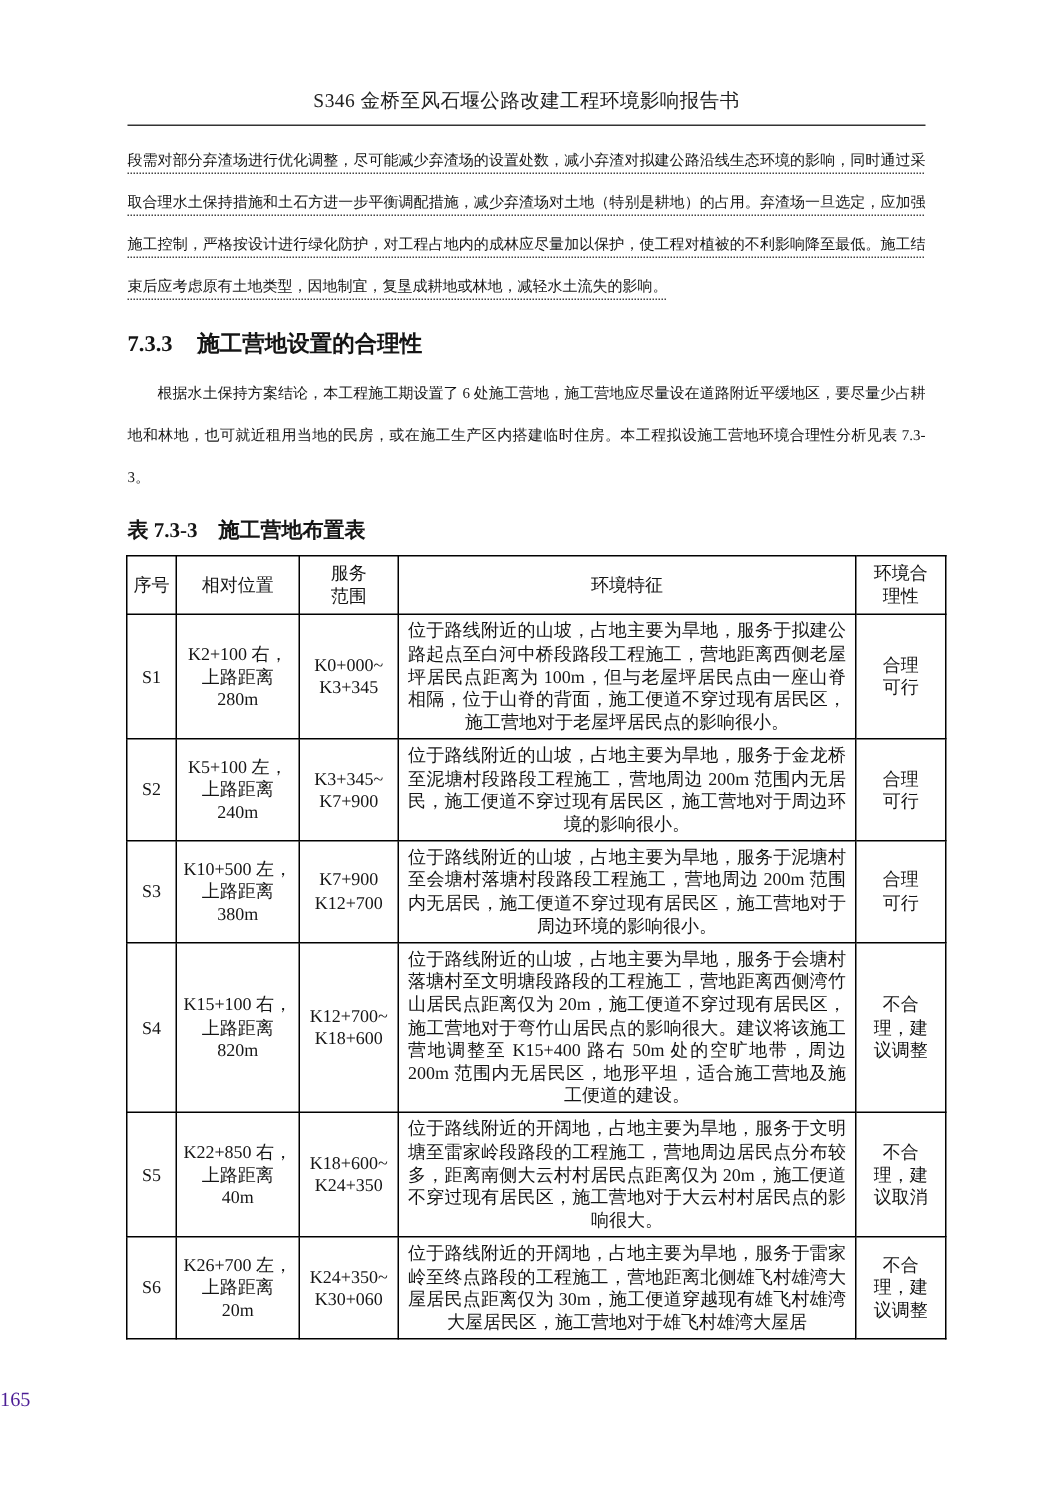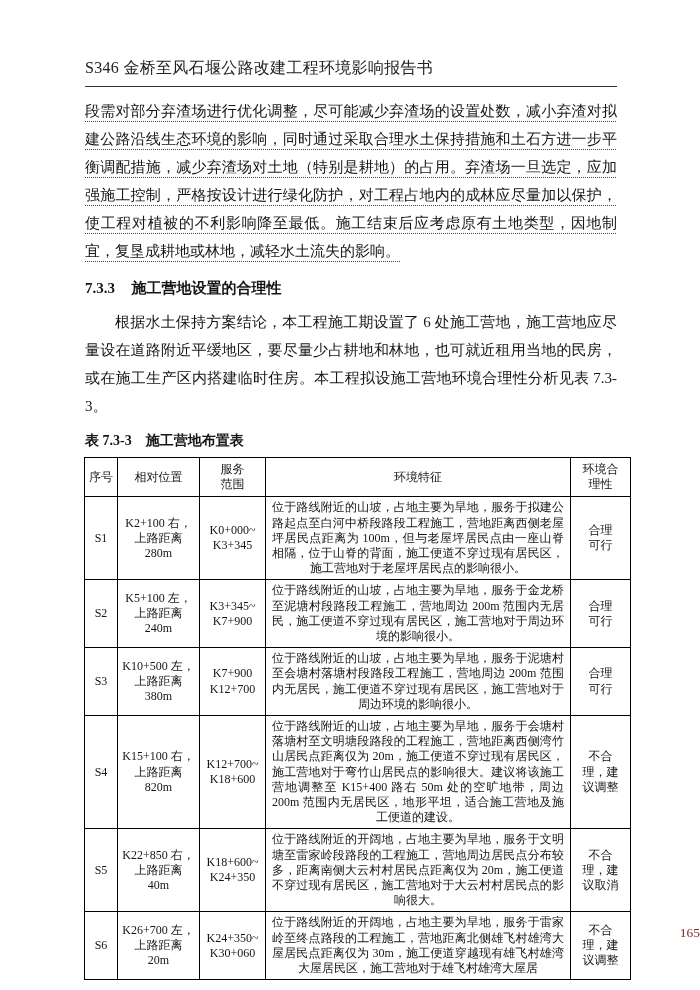--- a/index.html
+++ b/index.html
@@ -6,23 +6,23 @@
   .page {
     position:relative;
     width:700px; height:990px;
     margin:0 auto;
     background:#ffffff;
     font-family:"Liberation Serif","DejaVu Serif",serif;
     color:#151515;
     overflow:hidden;
   }
   .content { position:absolute; left:85px; top:58px; width:532px; }
-  .header-line { text-align:left; font-size:16px; letter-spacing:0.3px; color:#222; padding-bottom:7px; }
+  .header-line { text-align:center; font-size:13px; letter-spacing:0.3px; color:#222; padding-bottom:7px; }
   .header-rule { border-bottom:1.5px solid #333; margin-bottom:10px; }
-  .para { font-size:15px; line-height:28px; text-align:justify; margin:0; }
+  .para { font-size:10px; line-height:28px; text-align:justify; margin:0; }
   .underlined {
     text-decoration:underline;
     text-decoration-style:dotted;
     text-decoration-thickness:1px;
     text-decoration-color:#444;
     text-underline-offset:5px;
   }
   .indent { text-indent:2em; }
   .section-heading { font-size:15px; font-weight:700; margin:14px 0 10px 0; }
   .section-heading .num { margin-right:1.1em; }
@@ -43,21 +43,21 @@
     font-weight:normal;
     overflow:hidden;
   }
   .camp-table th { white-space:pre-line; padding:4px 2px; }
   .cell-pre { white-space:pre-line; }
   td.feat {
     text-align:justify;
     text-align-last:center;
     padding:3px 6px;
   }
-  .page-number { position:absolute; left:0; right:0; top:925px; text-align:right; font-size:13.5px; color:#7f1d1d; }
+  .page-number { position:absolute; left:0; right:0; top:925px; text-align:left; font-size:13.5px; color:#4c1d95; }
 </style>
 </head>
 <body>
 
 <div class="page">
   <div class="content">
 
     <div class="header-line">S346 金桥至风石堰公路改建工程环境影响报告书</div>
     <div class="header-rule"></div>
 

